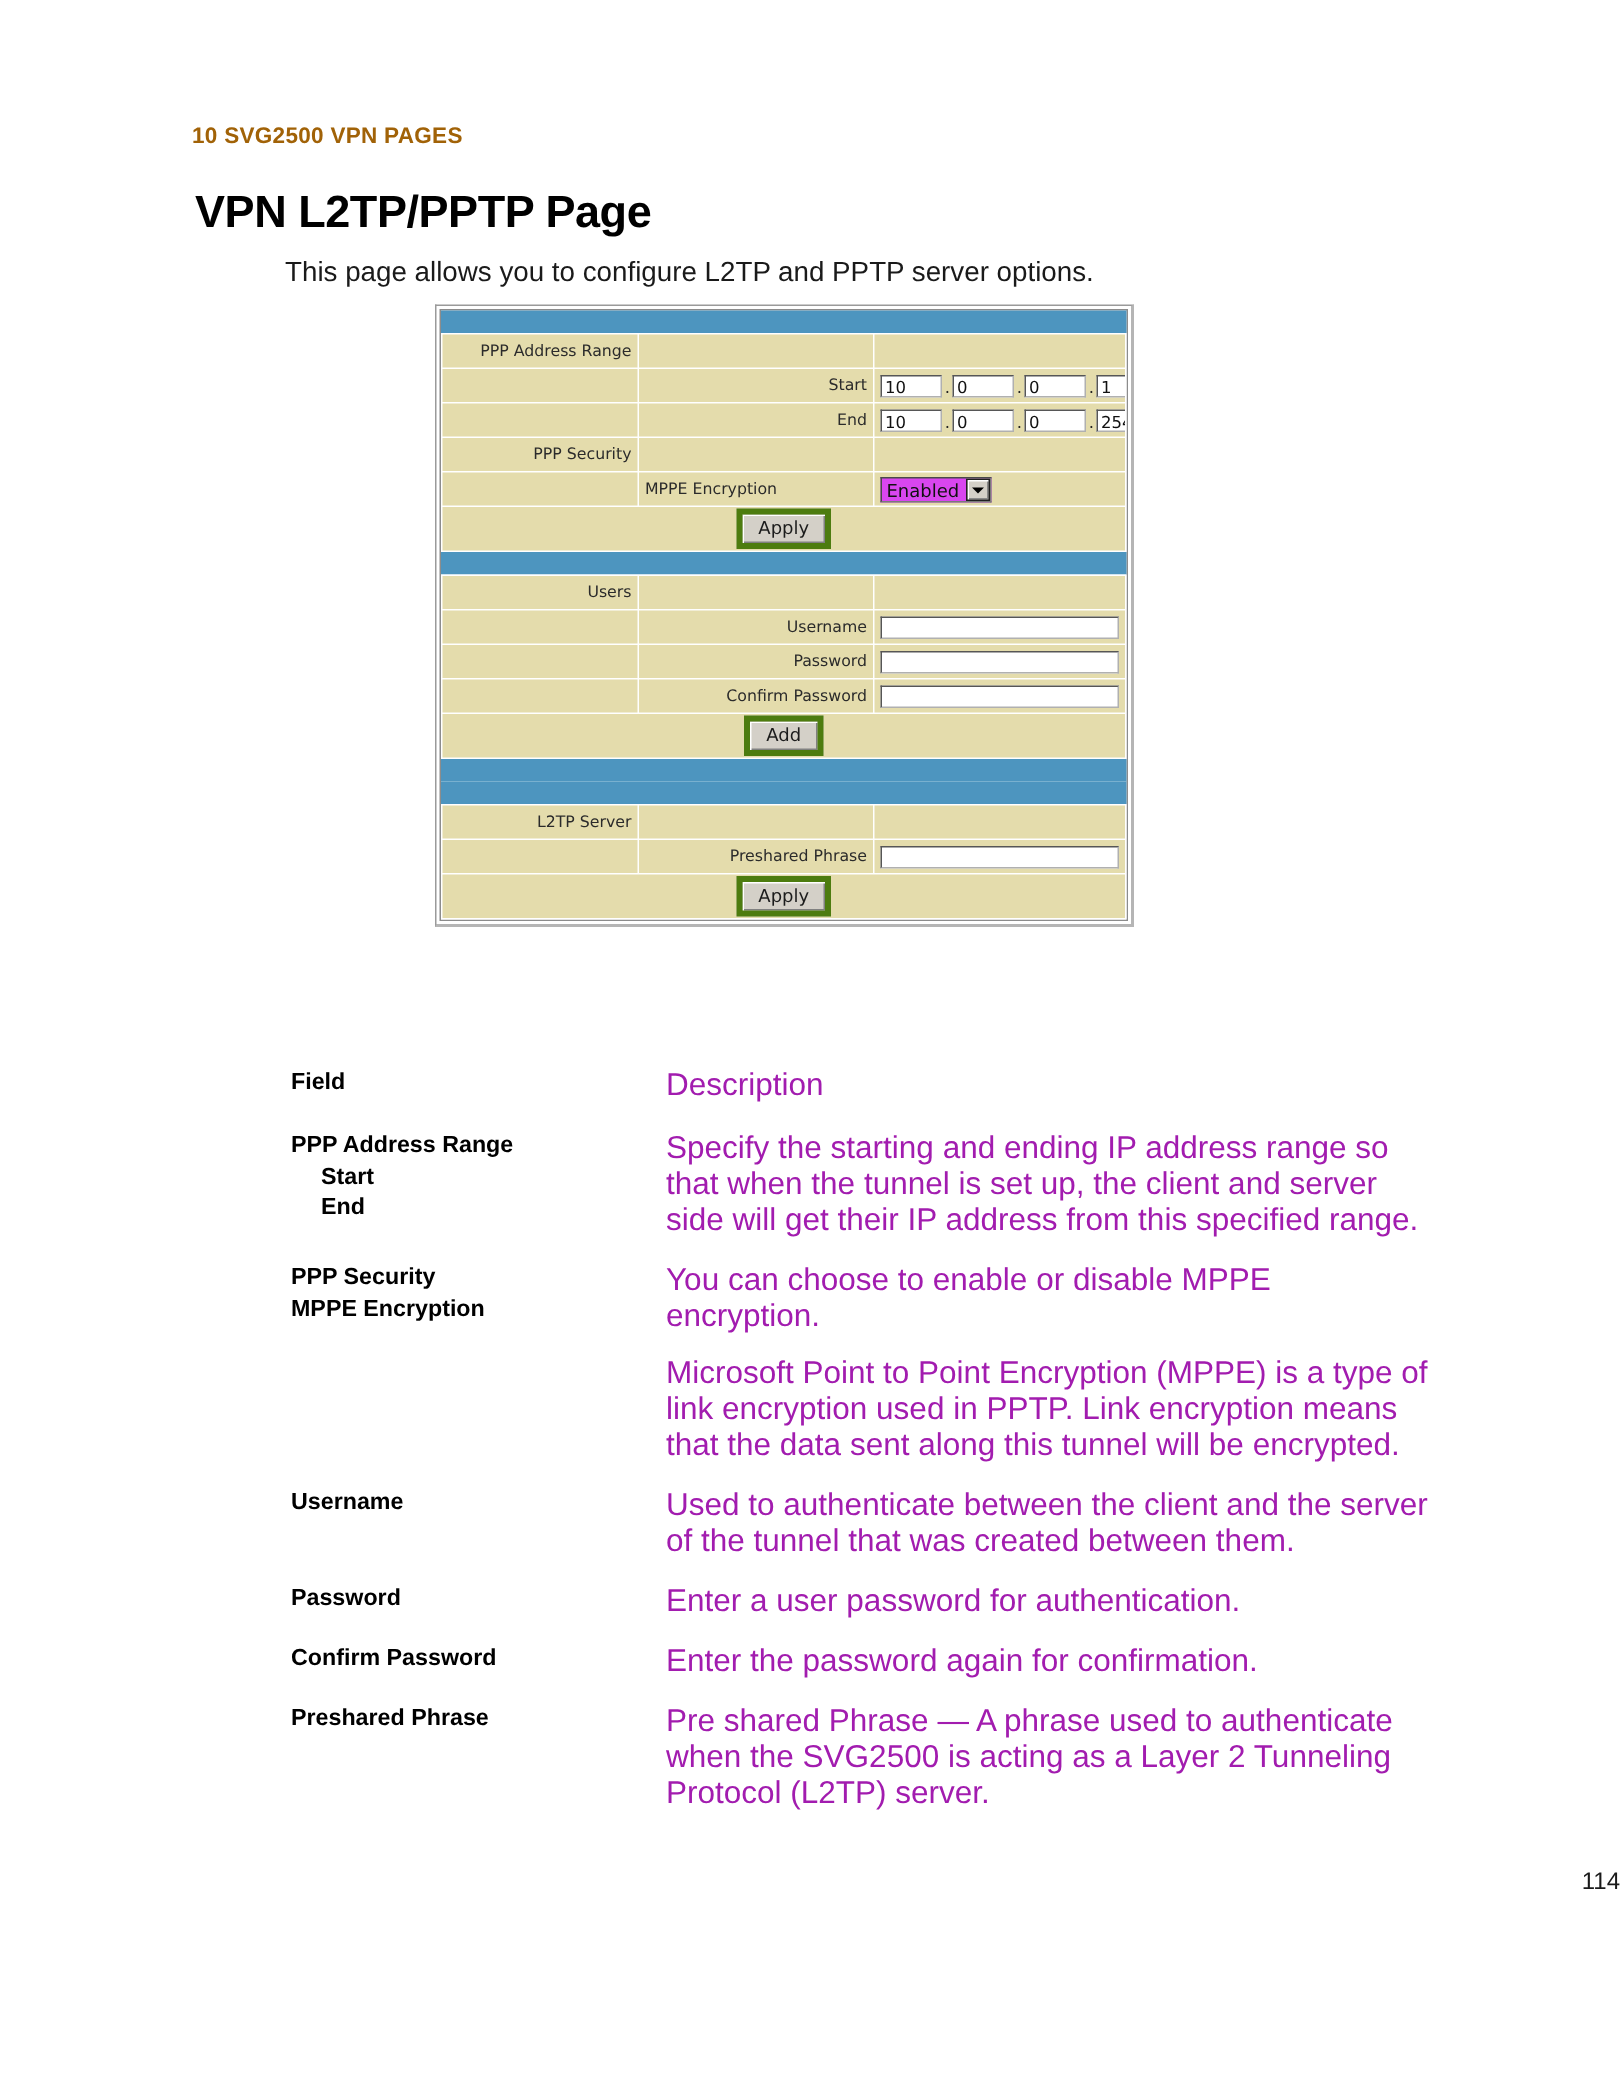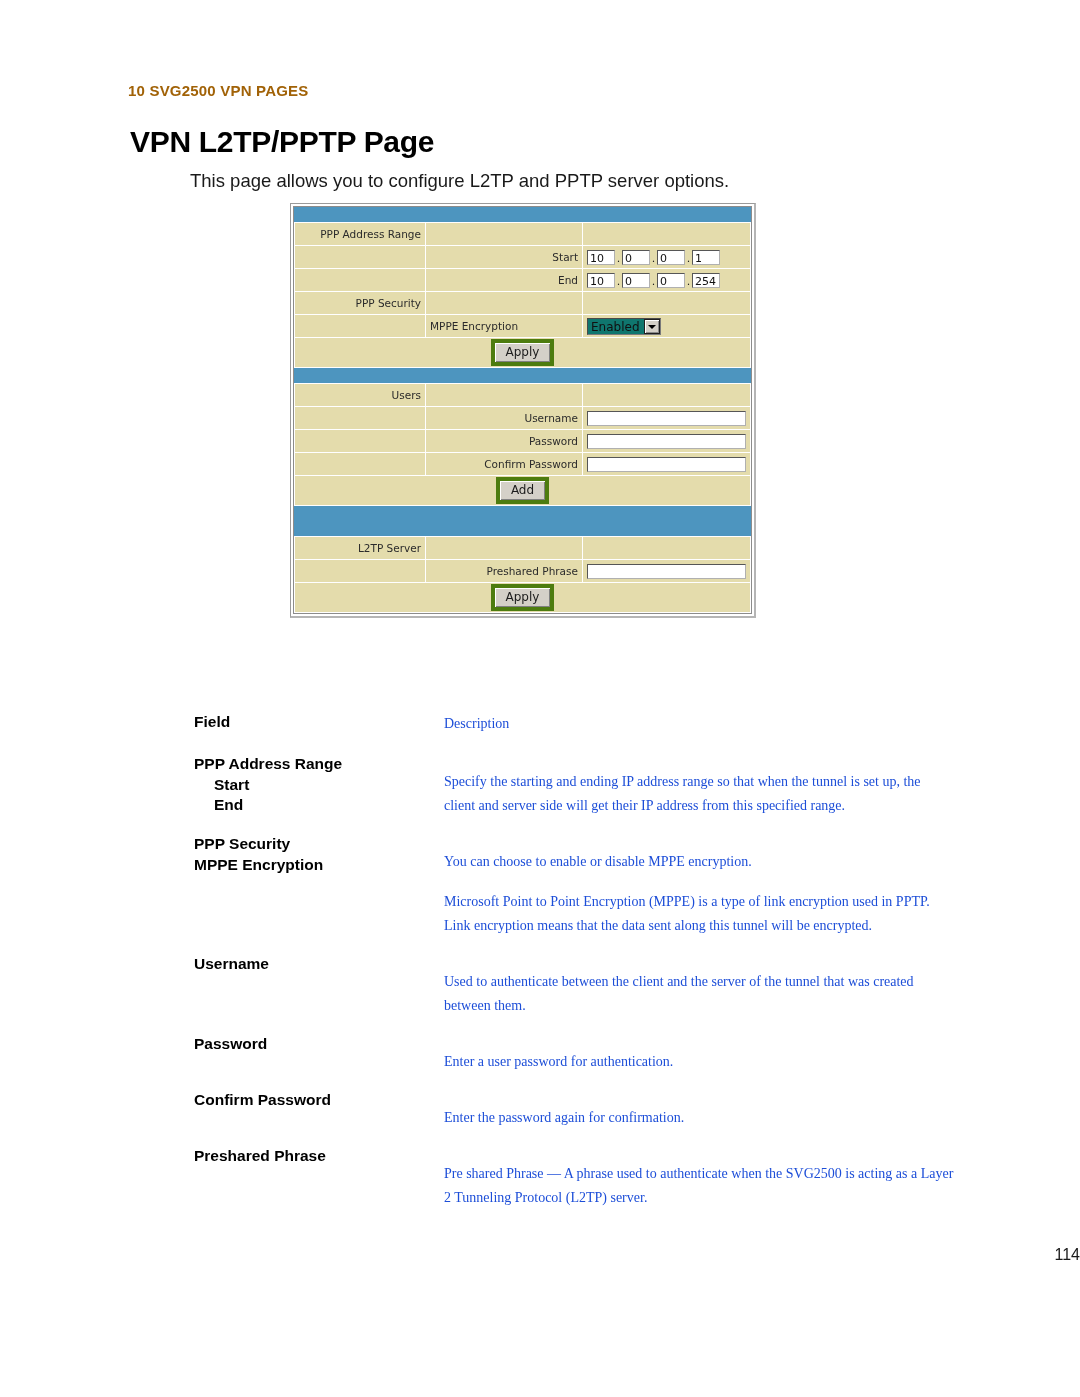--- a/index.html
+++ b/index.html
@@ -137,35 +137,35 @@
     height: 15px;
     line-height: 15px;
     font-family: "DejaVu Sans", sans-serif;
     font-size: 11px;
     color: #111;
     padding: 0 2px;
     vertical-align: middle;
     box-sizing: border-box;
     overflow: hidden;
   }
-  .tin.oct { width: 28px; }
+  .tin.oct { width: 41px; }
   .tin.wide { width: 100%; }
   .dot {
     display: inline-block;
     width: 7px;
     text-align: center;
     vertical-align: bottom;
     font-size: 11px;
     color: #222;
   }
 
   
   .sel {
     display: inline-block;
-    background: #0f766e;
+    background: #d946ef;
     border: 1px solid #7a7a7a;
     border-top: 1px solid #4a4a4a;
     border-left: 1px solid #4a4a4a;
     height: 17px;
     line-height: 17px;
     font-size: 12px;
     padding-left: 3px;
     vertical-align: middle;
     white-space: nowrap;
     box-sizing: border-box;
@@ -206,26 +206,25 @@
   .defcol-field {
     width: 250px;
     flex: 0 0 250px;
     font-size: 15.5px;
     font-weight: bold;
     color: #000;
     line-height: 20.5px;
   }
   .defcol-desc {
     flex: 1;
-    font-size: 14px;
-    color: #1d4ed8;
+    font-size: 21px;
+    color: #a21caf;
     line-height: 24px;
-    font-family: Liberation Serif, serif;
-  }
-  .defcol-desc p { margin: 16px 0 14px 0; }
+  }
+  .defcol-desc p { margin: 0 0 14px 0; }
   .defcol-desc p:last-child { margin-bottom: 0; }
   .sub { padding-left: 20px; }
 
   .page-number {
     position: absolute;
     left: 0;
     top: 1246px;
     width: 1080px;
     text-align: right;
     font-size: 16px;

